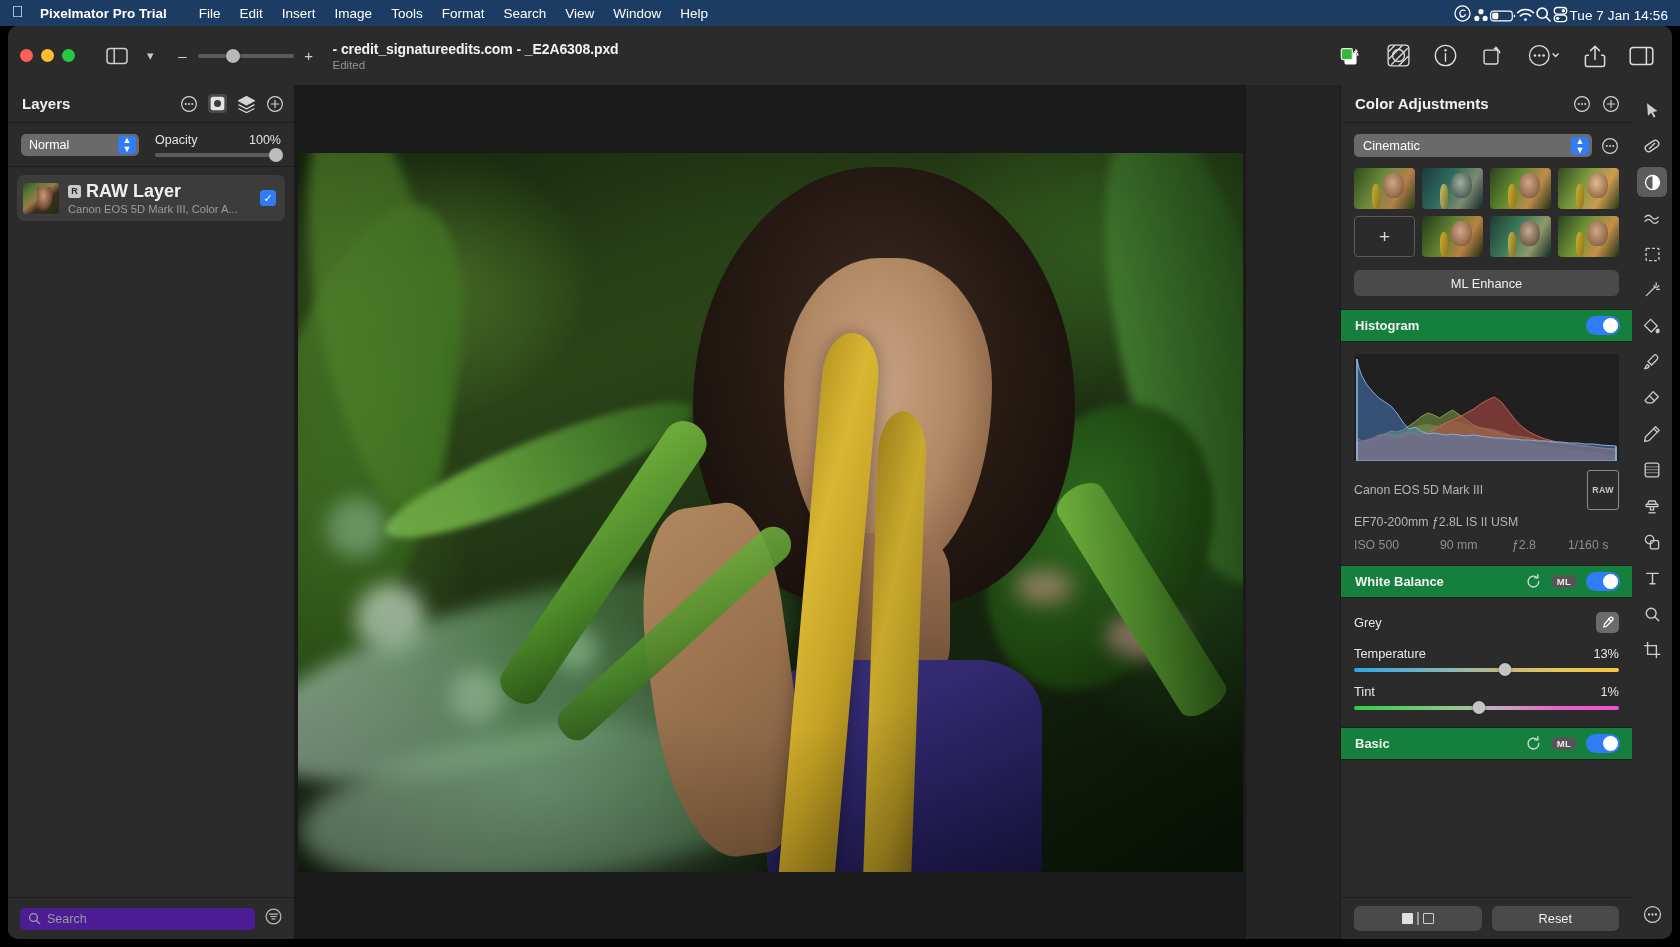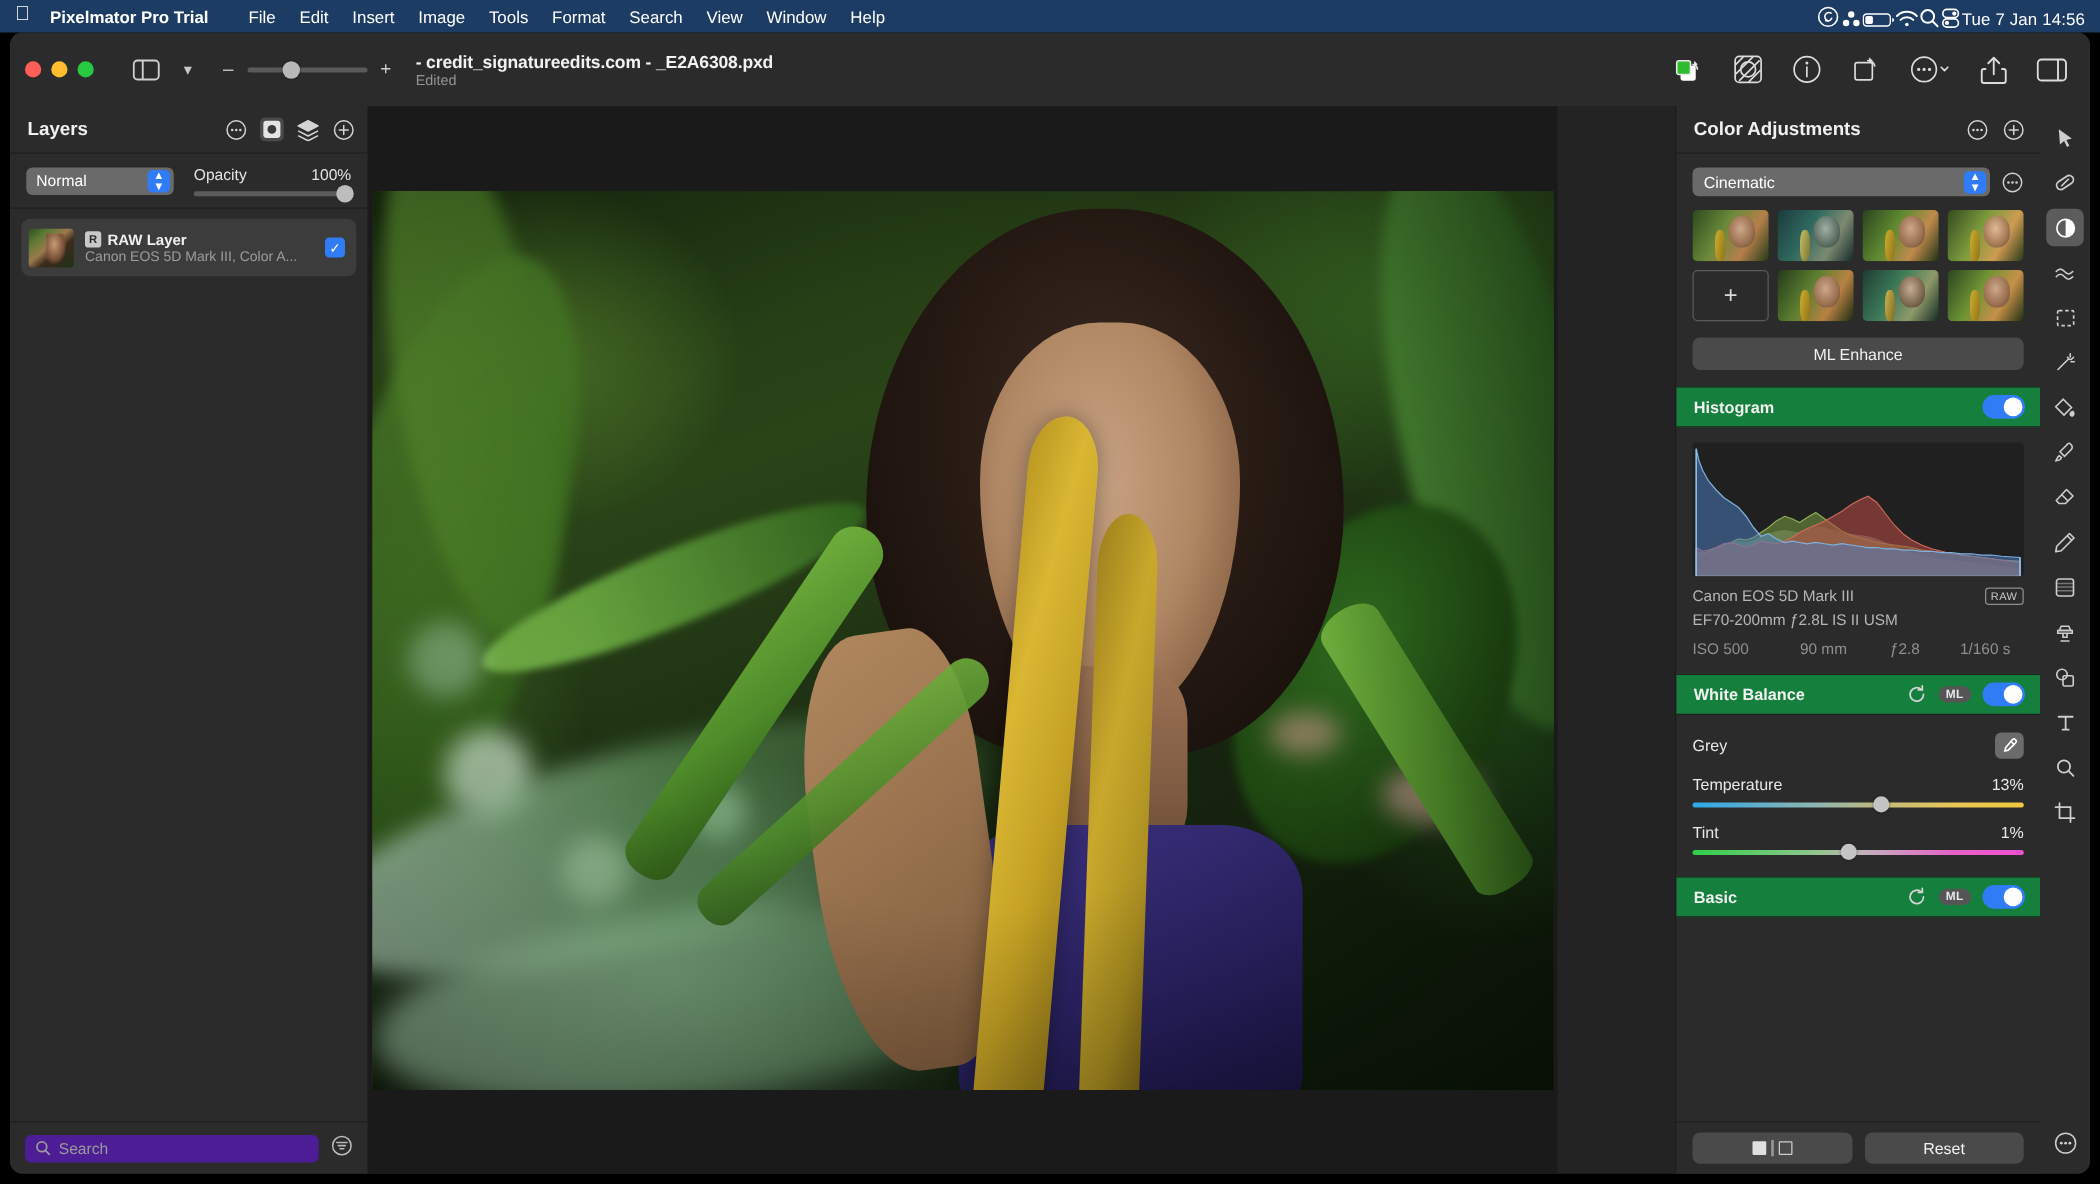--- a/index.html
+++ b/index.html
@@ -133,21 +133,21 @@
   }
   .layer-text { margin-left: 9px; min-width: 0; }
   .layer-name-row { display: flex; align-items: center; gap: 5px; }
   .raw-badge {
     width: 13px; height: 13px; border-radius: 2.5px;
     background: #c8c8c8; color: #2b2b2b;
     font-size: 9px; font-weight: bold;
     display: flex; align-items: center; justify-content: center;
     line-height: 1;
   }
-  .layer-name { color: #f0f0f0; font-size: 12px; font-weight: bold; }
+  .layer-name { color: #f0f0f0; font-size: 18px; font-weight: bold; }
   .layer-sub { color: #9d9d9d; font-size: 11.2px; margin-top: 1px; white-space: nowrap; overflow: hidden; text-overflow: ellipsis; max-width: 178px;}
   .layer-check {
     margin-left: auto; width: 16px; height: 16px; border-radius: 3.5px;
     background: #2f7cf6; color: #fff; font-size: 11px;
     display: flex; align-items: center; justify-content: center;
     flex-shrink: 0;
   }
 
   
   .layers-footer {
@@ -340,21 +340,21 @@
     margin: 12px 13px 0 13px; height: 107px;
     background: #202020; border-radius: 3px;
     position: relative; overflow: hidden;
   }
   .histogram svg { position:absolute; inset:0; width:100%; height:100%; }
 
   .exif1 { margin: 9px 13px 0 13px; display:flex; align-items:center; }
   .exif-cam { color: #b6b6b6; font-size: 12.3px; }
   .raw-tag {
     margin-left: auto; border: 1px solid #8d8d8d; border-radius: 3px;
-    color: #c8c8c8; font-size: 8.8px; font-weight: normal; padding: 1px 4px; letter-spacing: .4px;
+    color: #c8c8c8; font-size: 8.8px; font-weight: bold; padding: 14px 4px; letter-spacing: .4px;
   }
   .exif2 { margin: 5px 13px 0 13px; color: #b6b6b6; font-size: 12.3px; }
   .exif3 {
     margin: 9px 13px 0 13px; display: flex; color: #8f8f8f; font-size: 12.3px;
   }
   .exif3 span:nth-child(1){ width: 86px; }
   .exif3 span:nth-child(2){ width: 72px; }
   .exif3 span:nth-child(3){ width: 56px; }
 
   .row-label { padding: 0 13px; display: flex; align-items: center; }

